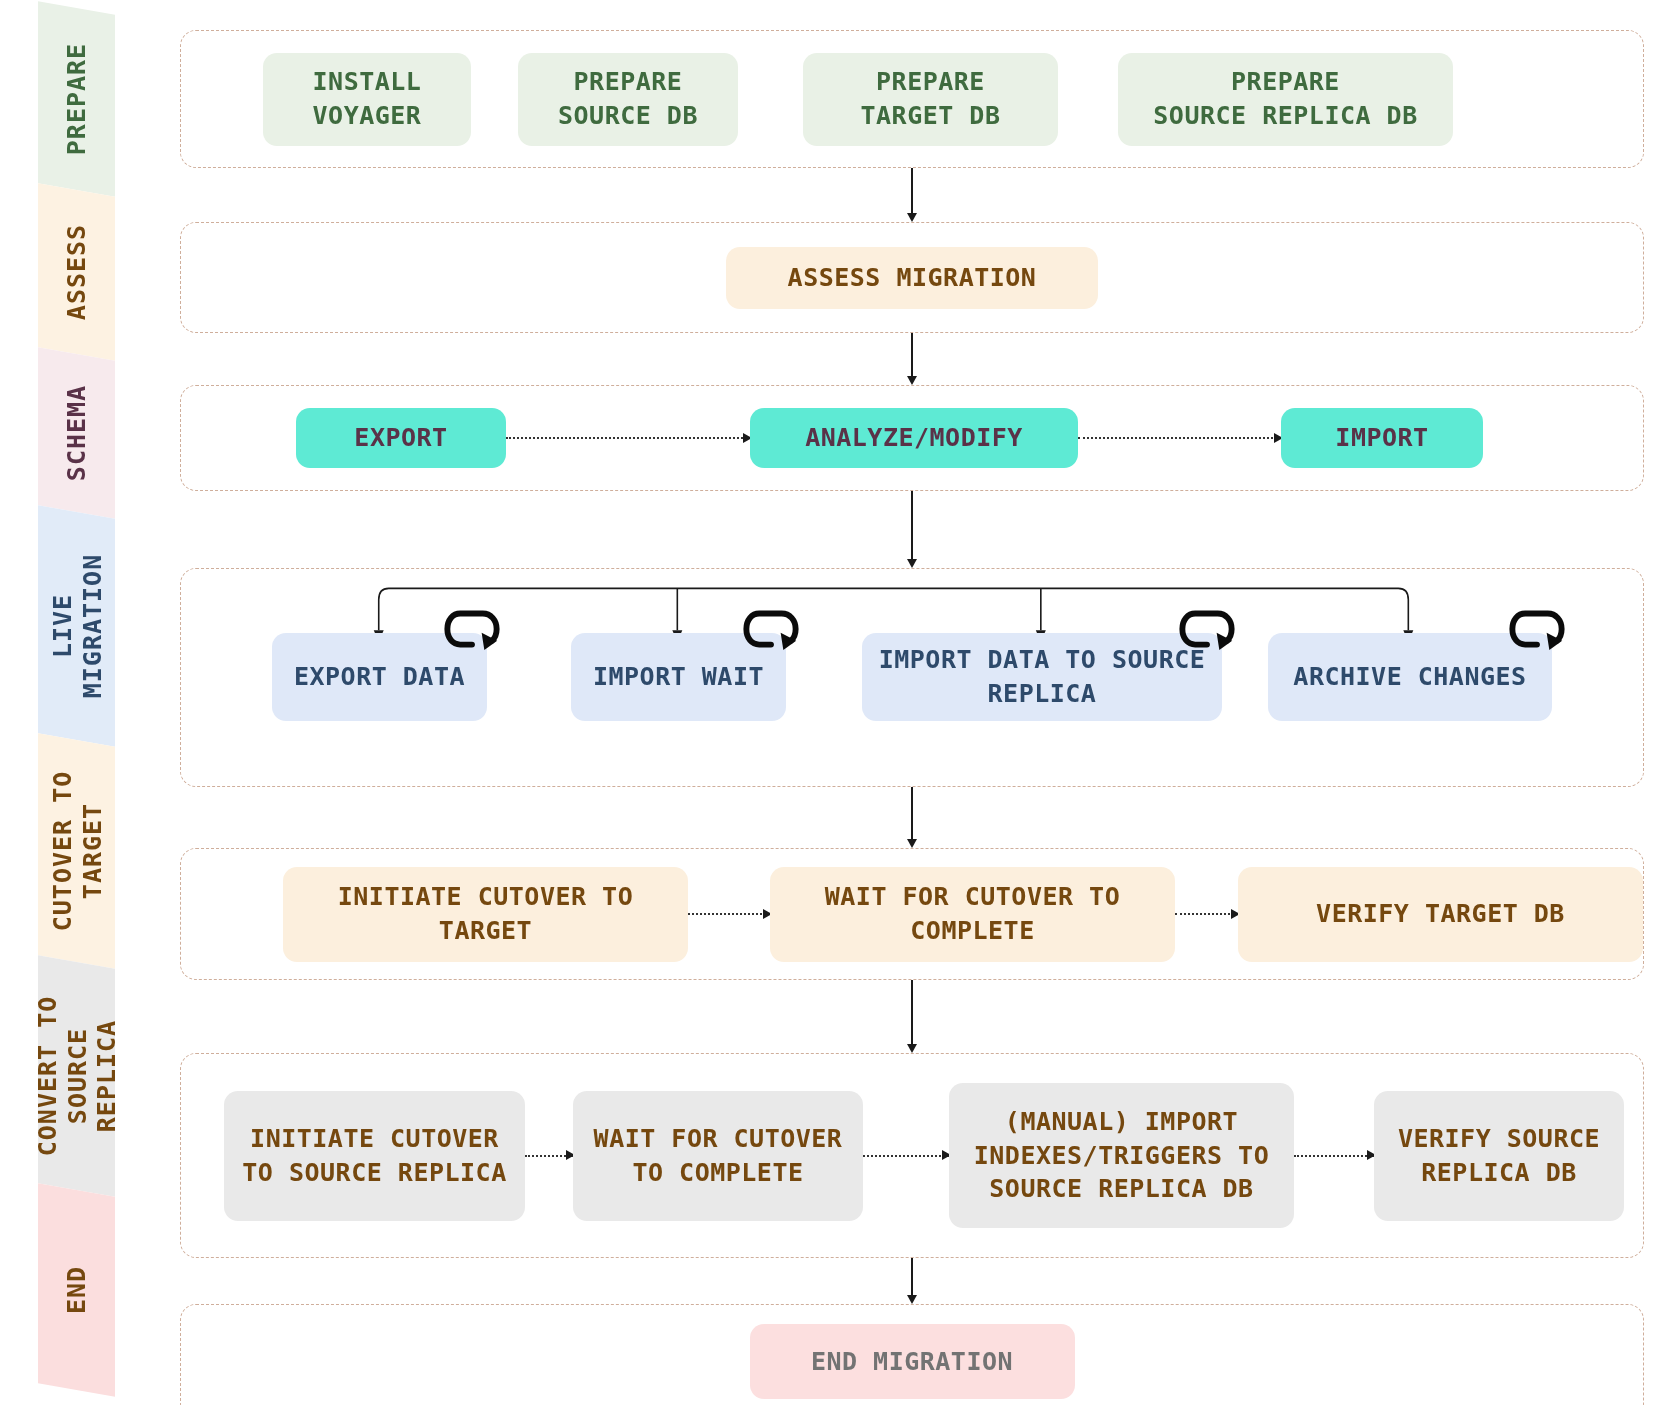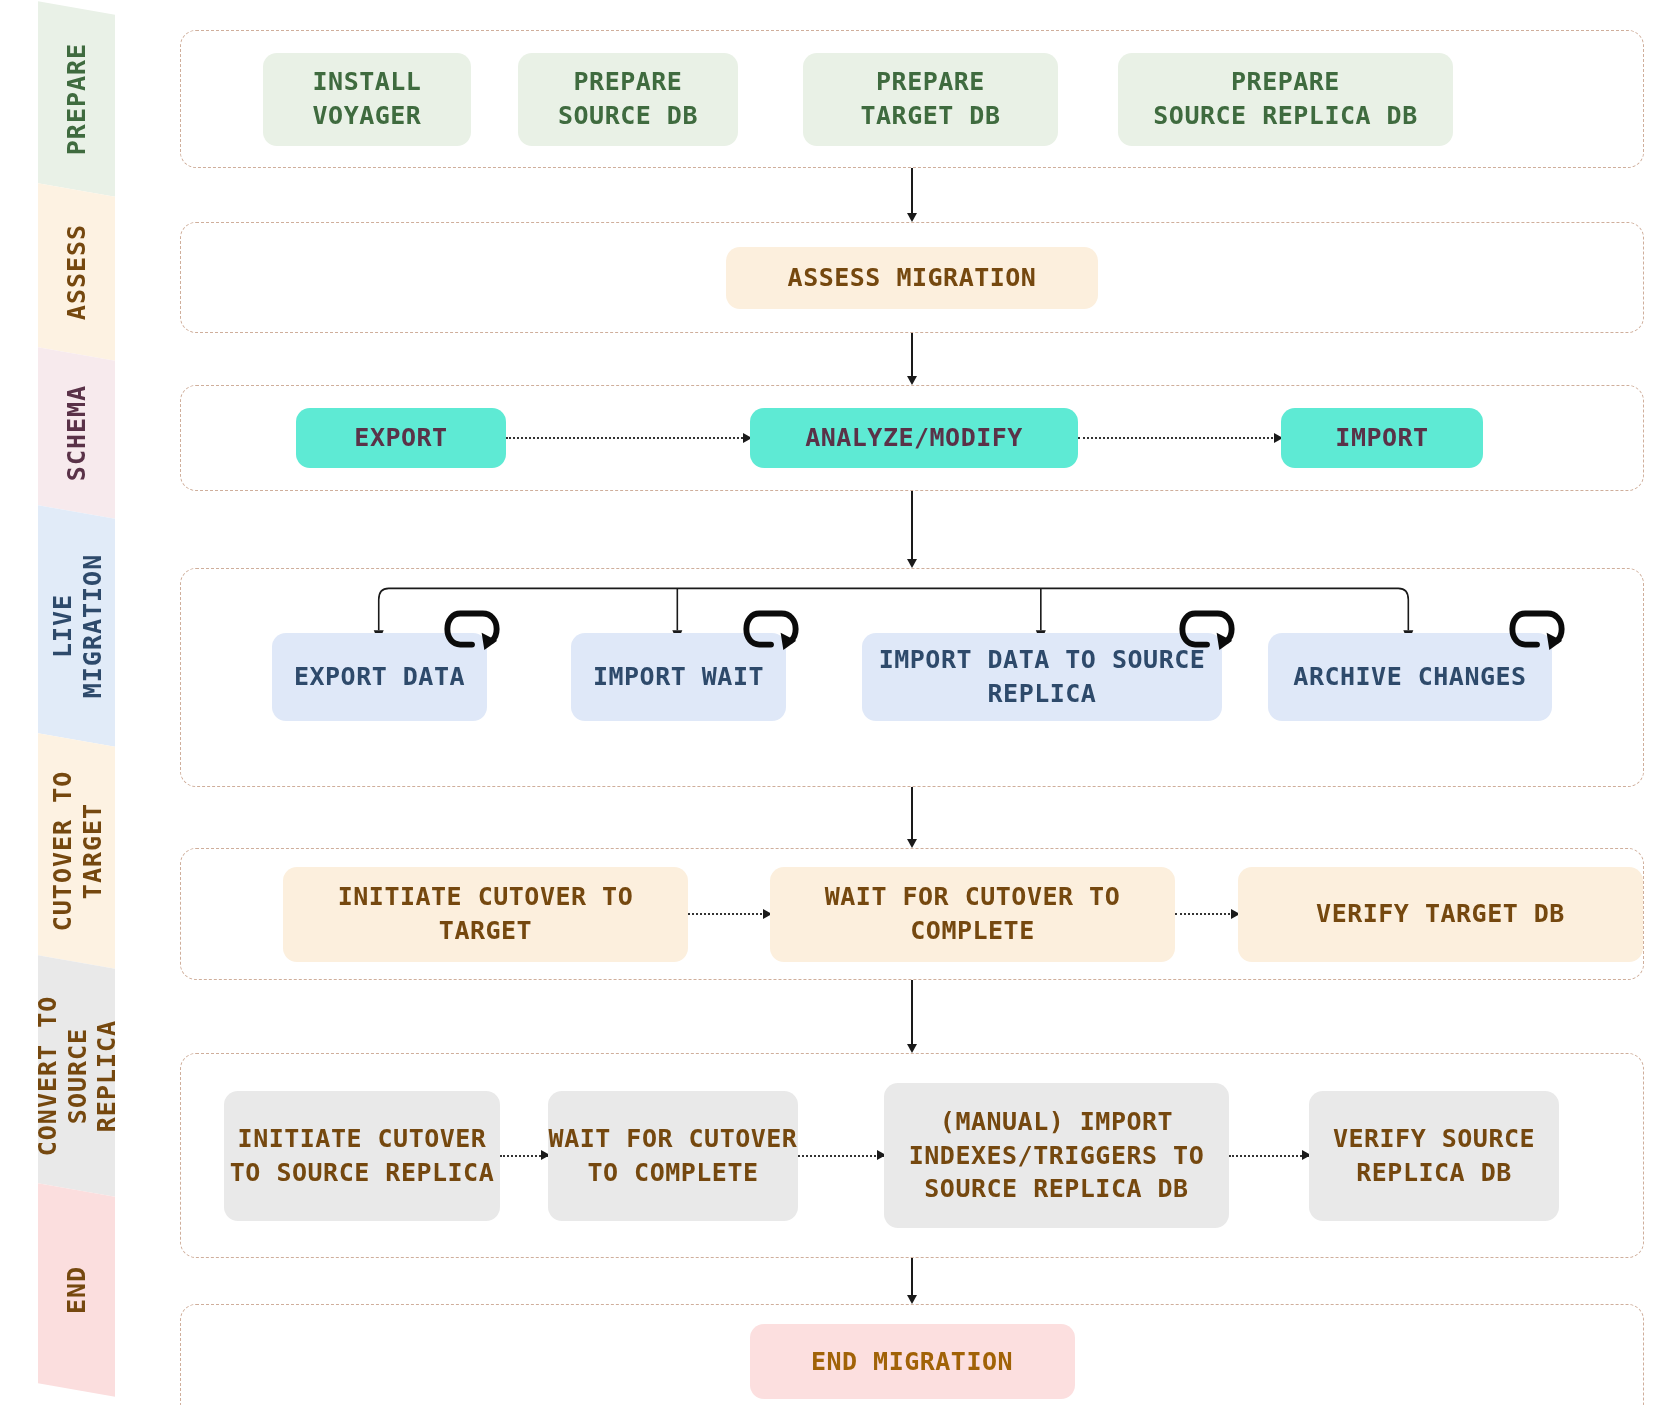--- a/index.html
+++ b/index.html
@@ -39,21 +39,21 @@
     box-sizing:border-box;border-radius:14px;
     display:flex;align-items:center;justify-content:center;
     text-align:center;font-weight:bold;font-size:25px;line-height:1.35;
     letter-spacing:0.5px;white-space:pre-line;flex:0 0 auto;position:relative;
   }
   .c-green {background:#e9f1e6;color:#3f6b3f;}
   .c-cream {background:#fcefdd;color:#75480f;}
   .c-pink  {background:#5eead4;color:#5a3248;}
   .c-blue  {background:#dfe8f8;color:#2e4a6b;}
   .c-gray  {background:#e9e9e9;color:#75480f;}
-  .c-red   {background:#fcdfdf;color:#a16207;}
+  .c-red   {background:#fcdfdf;color:#737373;}
 
   
   .v-arrow{position:relative;width:100%;}
   .v-arrow::before{
     content:"";position:absolute;left:calc(50% - 1px);top:0;bottom:8px;
     width:1.5px;background:#1a1a1a;
   }
   .v-arrow::after{
     content:"";position:absolute;left:calc(50% - 5.5px);bottom:0;
     border-left:5.5px solid transparent;border-right:5.5px solid transparent;
@@ -194,24 +194,24 @@
       <div class="h-conn" style="width:82px;"></div>
       <div class="step c-cream" style="width:405px;height:95px;"><span>WAIT FOR CUTOVER TO
 COMPLETE</span></div>
       <div class="h-conn" style="width:63px;"></div>
       <div class="step c-cream" style="width:405px;height:95px;"><span>VERIFY TARGET DB</span></div>
     </section>
 
     <div class="v-arrow" style="height:73px"></div>
 
     <section class="phase" style="height:205px;justify-content:flex-start;padding-left:43px;">
-      <div class="step c-gray" style="width:276px;height:130px;"><span>INITIATE CUTOVER
+      <div class="step c-gray" style="width:301px;height:130px;"><span>INITIATE CUTOVER
 TO SOURCE REPLICA</span></div>
       <div class="h-conn" style="width:48px;"></div>
-      <div class="step c-gray" style="width:250px;height:130px;"><span>WAIT FOR CUTOVER
+      <div class="step c-gray" style="width:290px;height:130px;"><span>WAIT FOR CUTOVER
 TO COMPLETE</span></div>
       <div class="h-conn" style="width:86px;"></div>
       <div class="step c-gray" style="width:345px;height:145px;"><span>(MANUAL) IMPORT
 INDEXES/TRIGGERS TO
 SOURCE REPLICA DB</span></div>
       <div class="h-conn" style="width:80px;"></div>
       <div class="step c-gray" style="width:250px;height:130px;"><span>VERIFY SOURCE
 REPLICA DB</span></div>
     </section>
 

